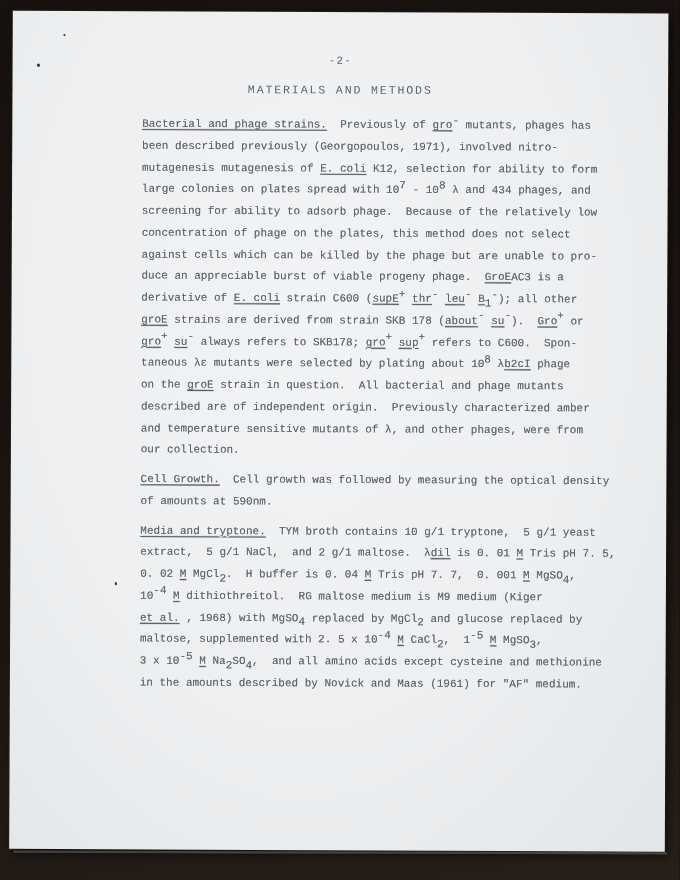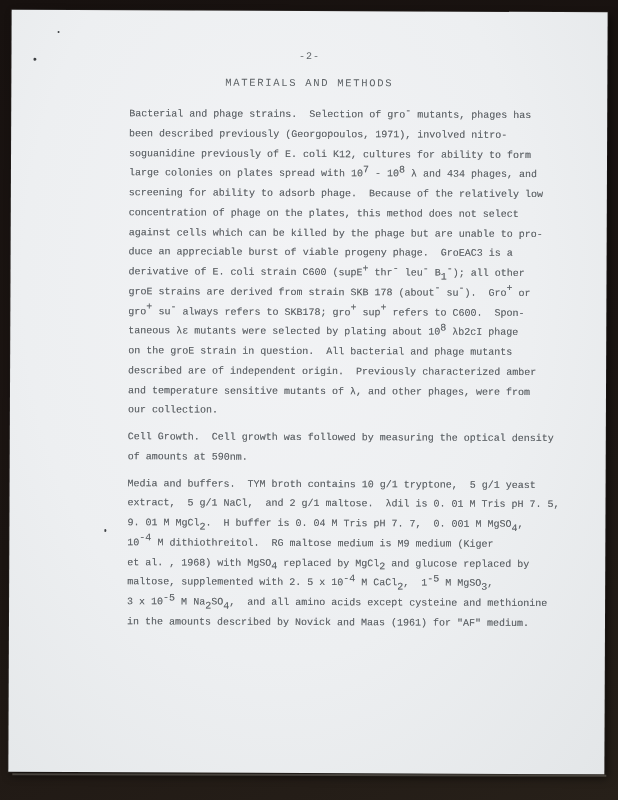--- a/index.html
+++ b/index.html
@@ -31,66 +31,66 @@
     position:absolute;top:66px;left:0;width:100%;text-align:center;
     letter-spacing:1.7px;font-size:10.5px;
   }
   .body{
     position:absolute;left:118px;top:94px;width:466px;
     line-height:19.75px;
     text-shadow:0 0 0.5px rgba(94,99,103,0.55);
   }
   .para + .para{margin-top:7px;}
   .line{white-space:pre;}
-  .u{text-underline-offset:2px;text-decoration-thickness:0.8px;}
+  .u{text-decoration:underline;text-underline-offset:2px;text-decoration-thickness:0.8px;}
   .sup{position:relative;top:-4.5px;}
   .sub{position:relative;top:3.5px;}
   .speck{position:absolute;background:#3d4043;border-radius:50%;display:block;}
   .speck.s1{left:46px;top:21px;width:2px;height:2px;}
   .speck.s2{left:22px;top:48px;width:3px;height:3px;}
   .speck.s3{left:95px;top:519px;width:2px;height:3px;border-radius:40% 60% 60% 40%;}
   .paper-edge{
     position:absolute;left:4px;right:-2px;bottom:-3px;height:2px;
     background:rgba(242,238,224,0.22);transform:rotate(-0.1deg);
   }
 </style>
 </head>
 <body>
 
 <div class="stage">
   <div class="paper">
     <div class="pageno">-2-</div>
     <div class="title">MATERIALS AND METHODS</div>
     <div class="body" id="doc-body">
         <div class="para">
-          <div class="line"><span class="u">Bacterial and phage strains.</span><span>  Selection of </span><span class="u">gro</span><span class="sup">-</span><span> mutants, phages has</span></div>
+          <div class="line"><span class="u">Bacterial and phage strains.</span><span>  Previously of </span><span class="u">gro</span><span class="sup">-</span><span> mutants, phages has</span></div>
           <div class="line"><span>been described previously (Georgopoulos, 1971), involved nitro-</span></div>
-          <div class="line"><span>soguanidine previously of </span><span class="u">E. coli</span><span> K12, cultures for ability to form</span></div>
+          <div class="line"><span>mutagenesis mutagenesis of </span><span class="u">E. coli</span><span> K12, selection for ability to form</span></div>
           <div class="line"><span>large colonies on plates spread with 10</span><span class="sup">7</span><span> - 10</span><span class="sup">8</span><span> λ and 434 phages, and</span></div>
           <div class="line"><span>screening for ability to adsorb phage.  Because of the relatively low</span></div>
           <div class="line"><span>concentration of phage on the plates, this method does not select</span></div>
           <div class="line"><span>against cells which can be killed by the phage but are unable to pro-</span></div>
           <div class="line"><span>duce an appreciable burst of viable progeny phage.  </span><span class="u">GroE</span><span>AC3 is a</span></div>
           <div class="line"><span>derivative of </span><span class="u">E. coli</span><span> strain C600 (</span><span class="u">supE</span><span class="sup">+</span><span> </span><span class="u">thr</span><span class="sup">-</span><span> </span><span class="u">leu</span><span class="sup">-</span><span> </span><span class="u">B</span><span class="sub">1</span><span class="sup">-</span><span>); all other</span></div>
           <div class="line"><span class="u">groE</span><span> strains are derived from strain SKB 178 (</span><span class="u">about</span><span class="sup">-</span><span> </span><span class="u">su</span><span class="sup">-</span><span>).  </span><span class="u">Gro</span><span class="sup">+</span><span> or</span></div>
           <div class="line"><span class="u">gro</span><span class="sup">+</span><span> </span><span class="u">su</span><span class="sup">-</span><span> always refers to SKB178; </span><span class="u">gro</span><span class="sup">+</span><span> </span><span class="u">sup</span><span class="sup">+</span><span> refers to C600.  Spon-</span></div>
           <div class="line"><span>taneous λε mutants were selected by plating about 10</span><span class="sup">8</span><span> λ</span><span class="u">b2cI</span><span> phage</span></div>
           <div class="line"><span>on the </span><span class="u">groE</span><span> strain in question.  All bacterial and phage mutants</span></div>
           <div class="line"><span>described are of independent origin.  Previously characterized amber</span></div>
           <div class="line"><span>and temperature sensitive mutants of λ, and other phages, were from</span></div>
           <div class="line"><span>our collection.</span></div>
         </div>
         <div class="para">
           <div class="line"><span class="u">Cell Growth.</span><span>  Cell growth was followed by measuring the optical density</span></div>
           <div class="line"><span>of amounts at 590nm.</span></div>
         </div>
         <div class="para">
-          <div class="line"><span class="u">Media and buffers.</span><span>  TYM broth contains 10 g/1 tryptone,  5 g/1 yeast</span></div>
+          <div class="line"><span class="u">Media and tryptone.</span><span>  TYM broth contains 10 g/1 tryptone,  5 g/1 yeast</span></div>
           <div class="line"><span>extract,  5 g/1 NaCl,  and 2 g/1 maltose.  λ</span><span class="u">dil</span><span> is 0. 01 </span><span class="u">M</span><span> Tris pH 7. 5,</span></div>
-          <div class="line"><span>9. 01 </span><span class="u">M</span><span> MgCl</span><span class="sub">2</span><span>.  H buffer is 0. 04 </span><span class="u">M</span><span> Tris pH 7. 7,  0. 001 </span><span class="u">M</span><span> MgSO</span><span class="sub">4</span><span>,</span></div>
+          <div class="line"><span>0. 02 </span><span class="u">M</span><span> MgCl</span><span class="sub">2</span><span>.  H buffer is 0. 04 </span><span class="u">M</span><span> Tris pH 7. 7,  0. 001 </span><span class="u">M</span><span> MgSO</span><span class="sub">4</span><span>,</span></div>
           <div class="line"><span>10</span><span class="sup">-4</span><span> </span><span class="u">M</span><span> dithiothreitol.  RG maltose medium is M9 medium (Kiger</span></div>
           <div class="line"><span class="u">et al.</span><span> , 1968) with MgSO</span><span class="sub">4</span><span> replaced by MgCl</span><span class="sub">2</span><span> and glucose replaced by</span></div>
           <div class="line"><span>maltose, supplemented with 2. 5 x 10</span><span class="sup">-4</span><span> </span><span class="u">M</span><span> CaCl</span><span class="sub">2</span><span>,  1</span><span class="sup">-5</span><span> </span><span class="u">M</span><span> MgSO</span><span class="sub">3</span><span>,</span></div>
           <div class="line"><span>3 x 10</span><span class="sup">-5</span><span> </span><span class="u">M</span><span> Na</span><span class="sub">2</span><span>SO</span><span class="sub">4</span><span>,  and all amino acids except cysteine and methionine</span></div>
           <div class="line"><span>in the amounts described by Novick and Maas (1961) for "AF" medium.</span></div>
         </div>
       </div>
     <i class="speck s1"></i>
     <i class="speck s2"></i>
     <i class="speck s3"></i>

